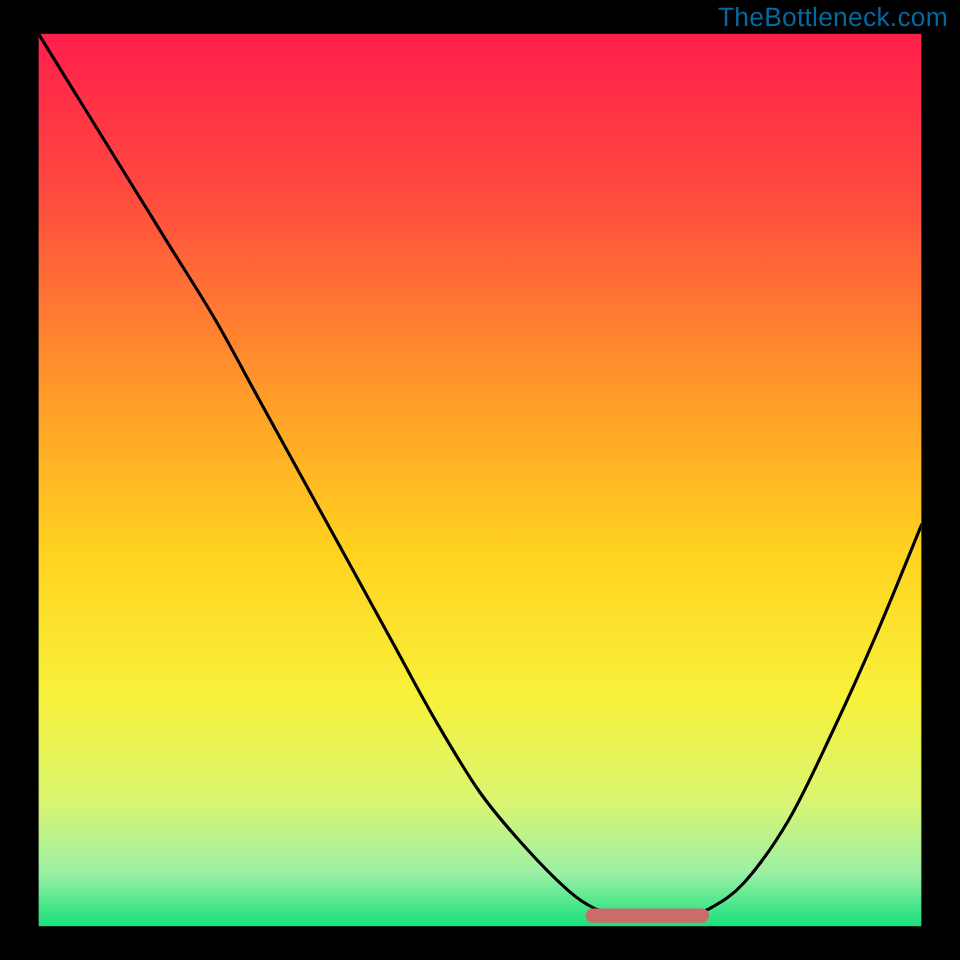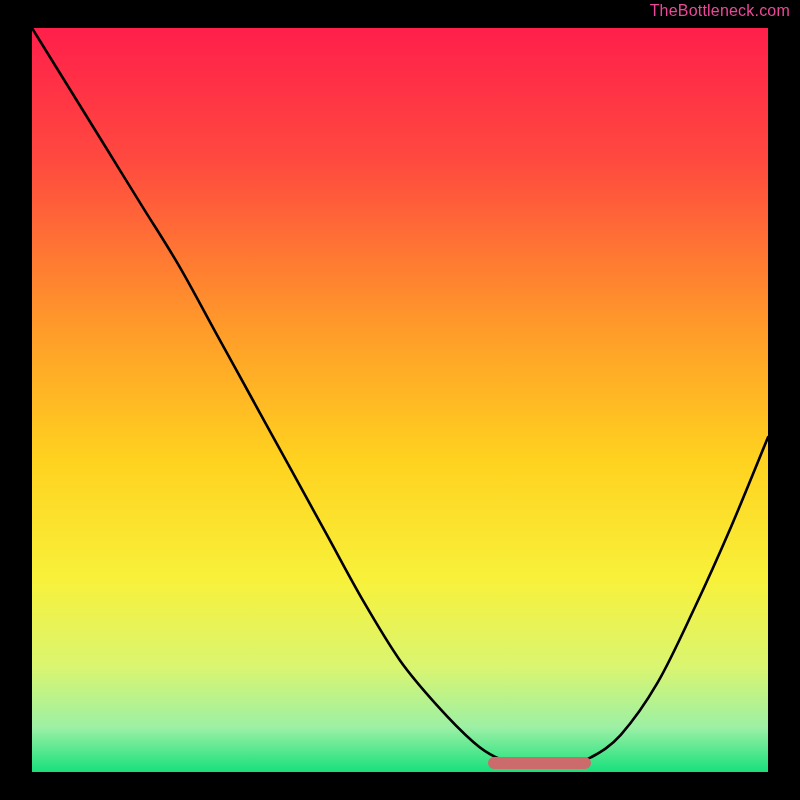--- a/index.html
+++ b/index.html
@@ -8,22 +8,22 @@
     width: 800px;
     height: 800px;
     background: #000;
     overflow: hidden;
     font-family: Arial, Helvetica, sans-serif;
   }
   .watermark {
     position: absolute;
     top: 2px;
     right: 10px;
-    color: #ec4899;
-    font-size: 16px;
+    color: #0369a1;
+    font-size: 22px;
     z-index: 10;
     letter-spacing: 0.2px;
   }
   .frame {
     position: absolute;
     left: 32px;
     top: 28px;
     width: 736px;
     height: 744px;
     background: #000;

